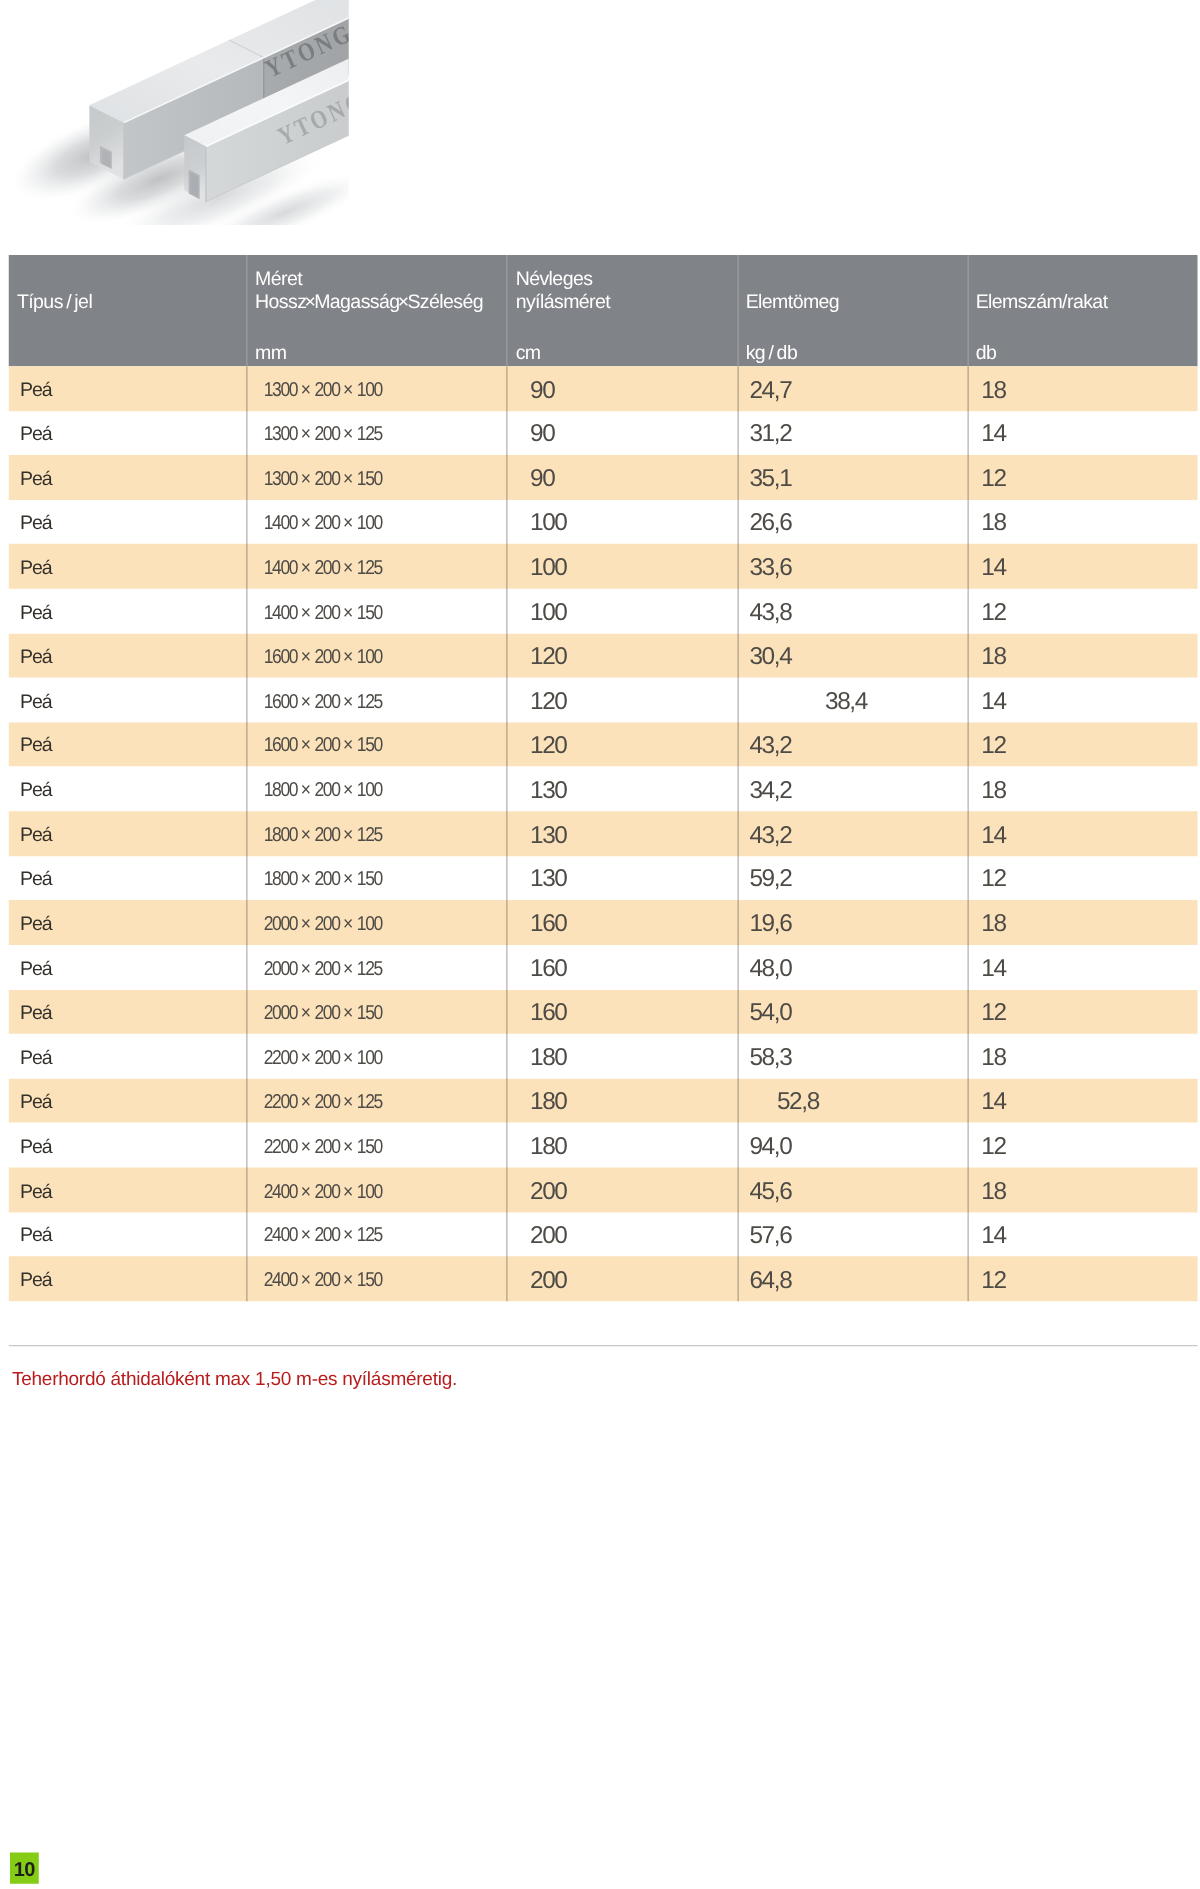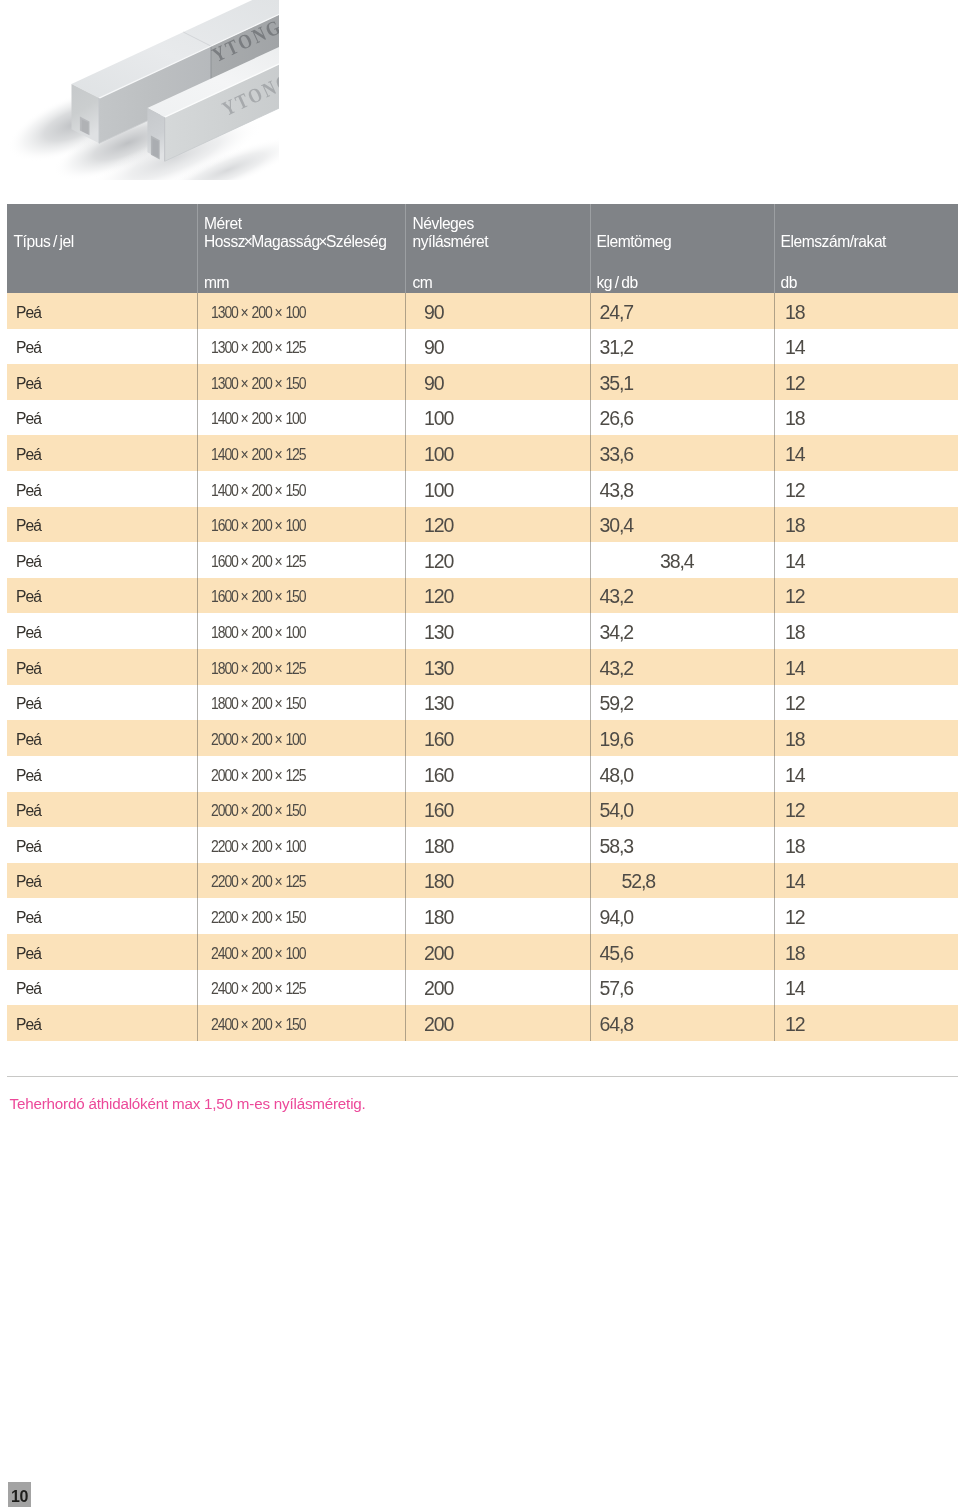--- a/index.html
+++ b/index.html
@@ -32,24 +32,24 @@
   .cell.c0{font-weight:normal;font-size:15.6px;color:#33302b;letter-spacing:-0.85px;}
   .cell.c1{font-size:16px;color:#4e4b46;letter-spacing:-1.25px;
            display:inline-block;transform:scaleX(0.875);transform-origin:0 50%;}
   .cell.c2,.cell.c3,.cell.c4{font-size:19.5px;color:#4e4b46;letter-spacing:-1.1px;}
   .cell .x{letter-spacing:0;}
   .lbl .x{margin:0 -1.45px;letter-spacing:0;}
   .rsep{position:absolute;top:0;width:1px;background:rgba(80,78,70,0.44);}
   #tbot{position:absolute;left:0;width:951px;height:1px;background:#c8c8c6;}
 
   
-  #footnote{position:absolute;left:9.6px;top:1095.4px;font-size:15.2px;color:#ec4899;
+  #footnote{position:absolute;left:9.6px;top:1095.4px;font-size:15.2px;color:#b91c1c;
             letter-spacing:-0.2px;white-space:pre;}
   #pagebox{position:absolute;left:7.5px;top:1481.9px;width:23.8px;height:25.6px;
-           background:#a3a3a3;color:#1d1d1b;font-weight:bold;font-size:16px;
+           background:#84cc16;color:#1d1d1b;font-weight:bold;font-size:16px;
            letter-spacing:-0.5px;display:flex;align-items:center;justify-content:center;
            padding-top:4px;box-sizing:border-box;}
 </style>
 </head>
 <body>
 
 <div id="photo">
 <svg width="279" height="180" viewBox="0 0 279 180">
   <defs>
     <linearGradient id="gTop1" x1="0" y1="1" x2="1" y2="0">

